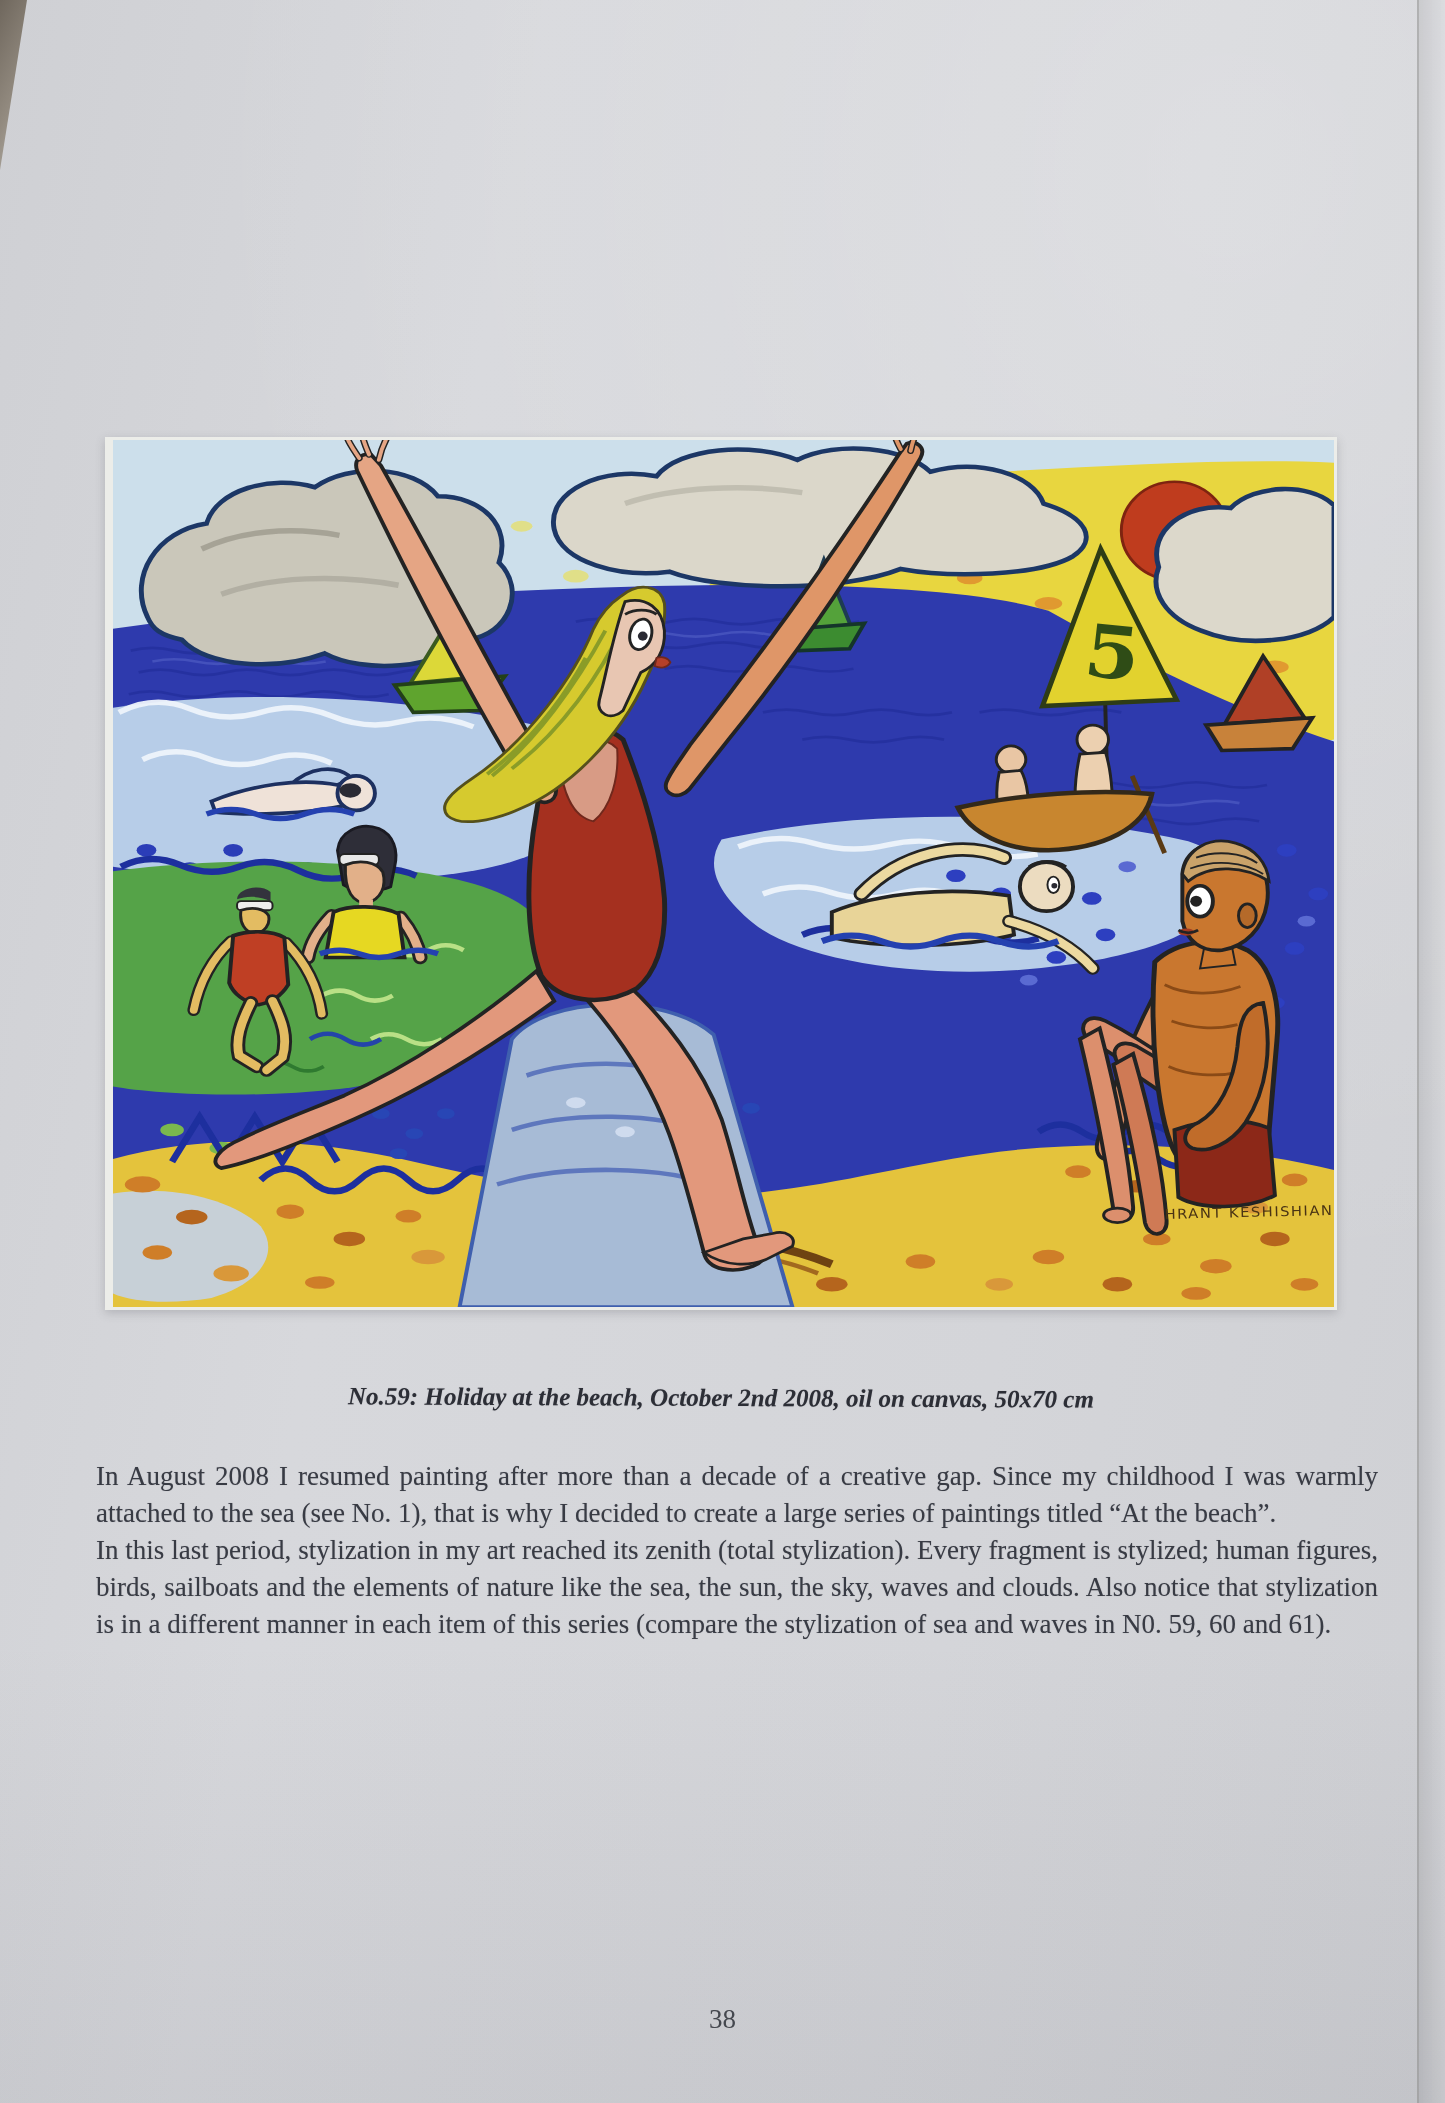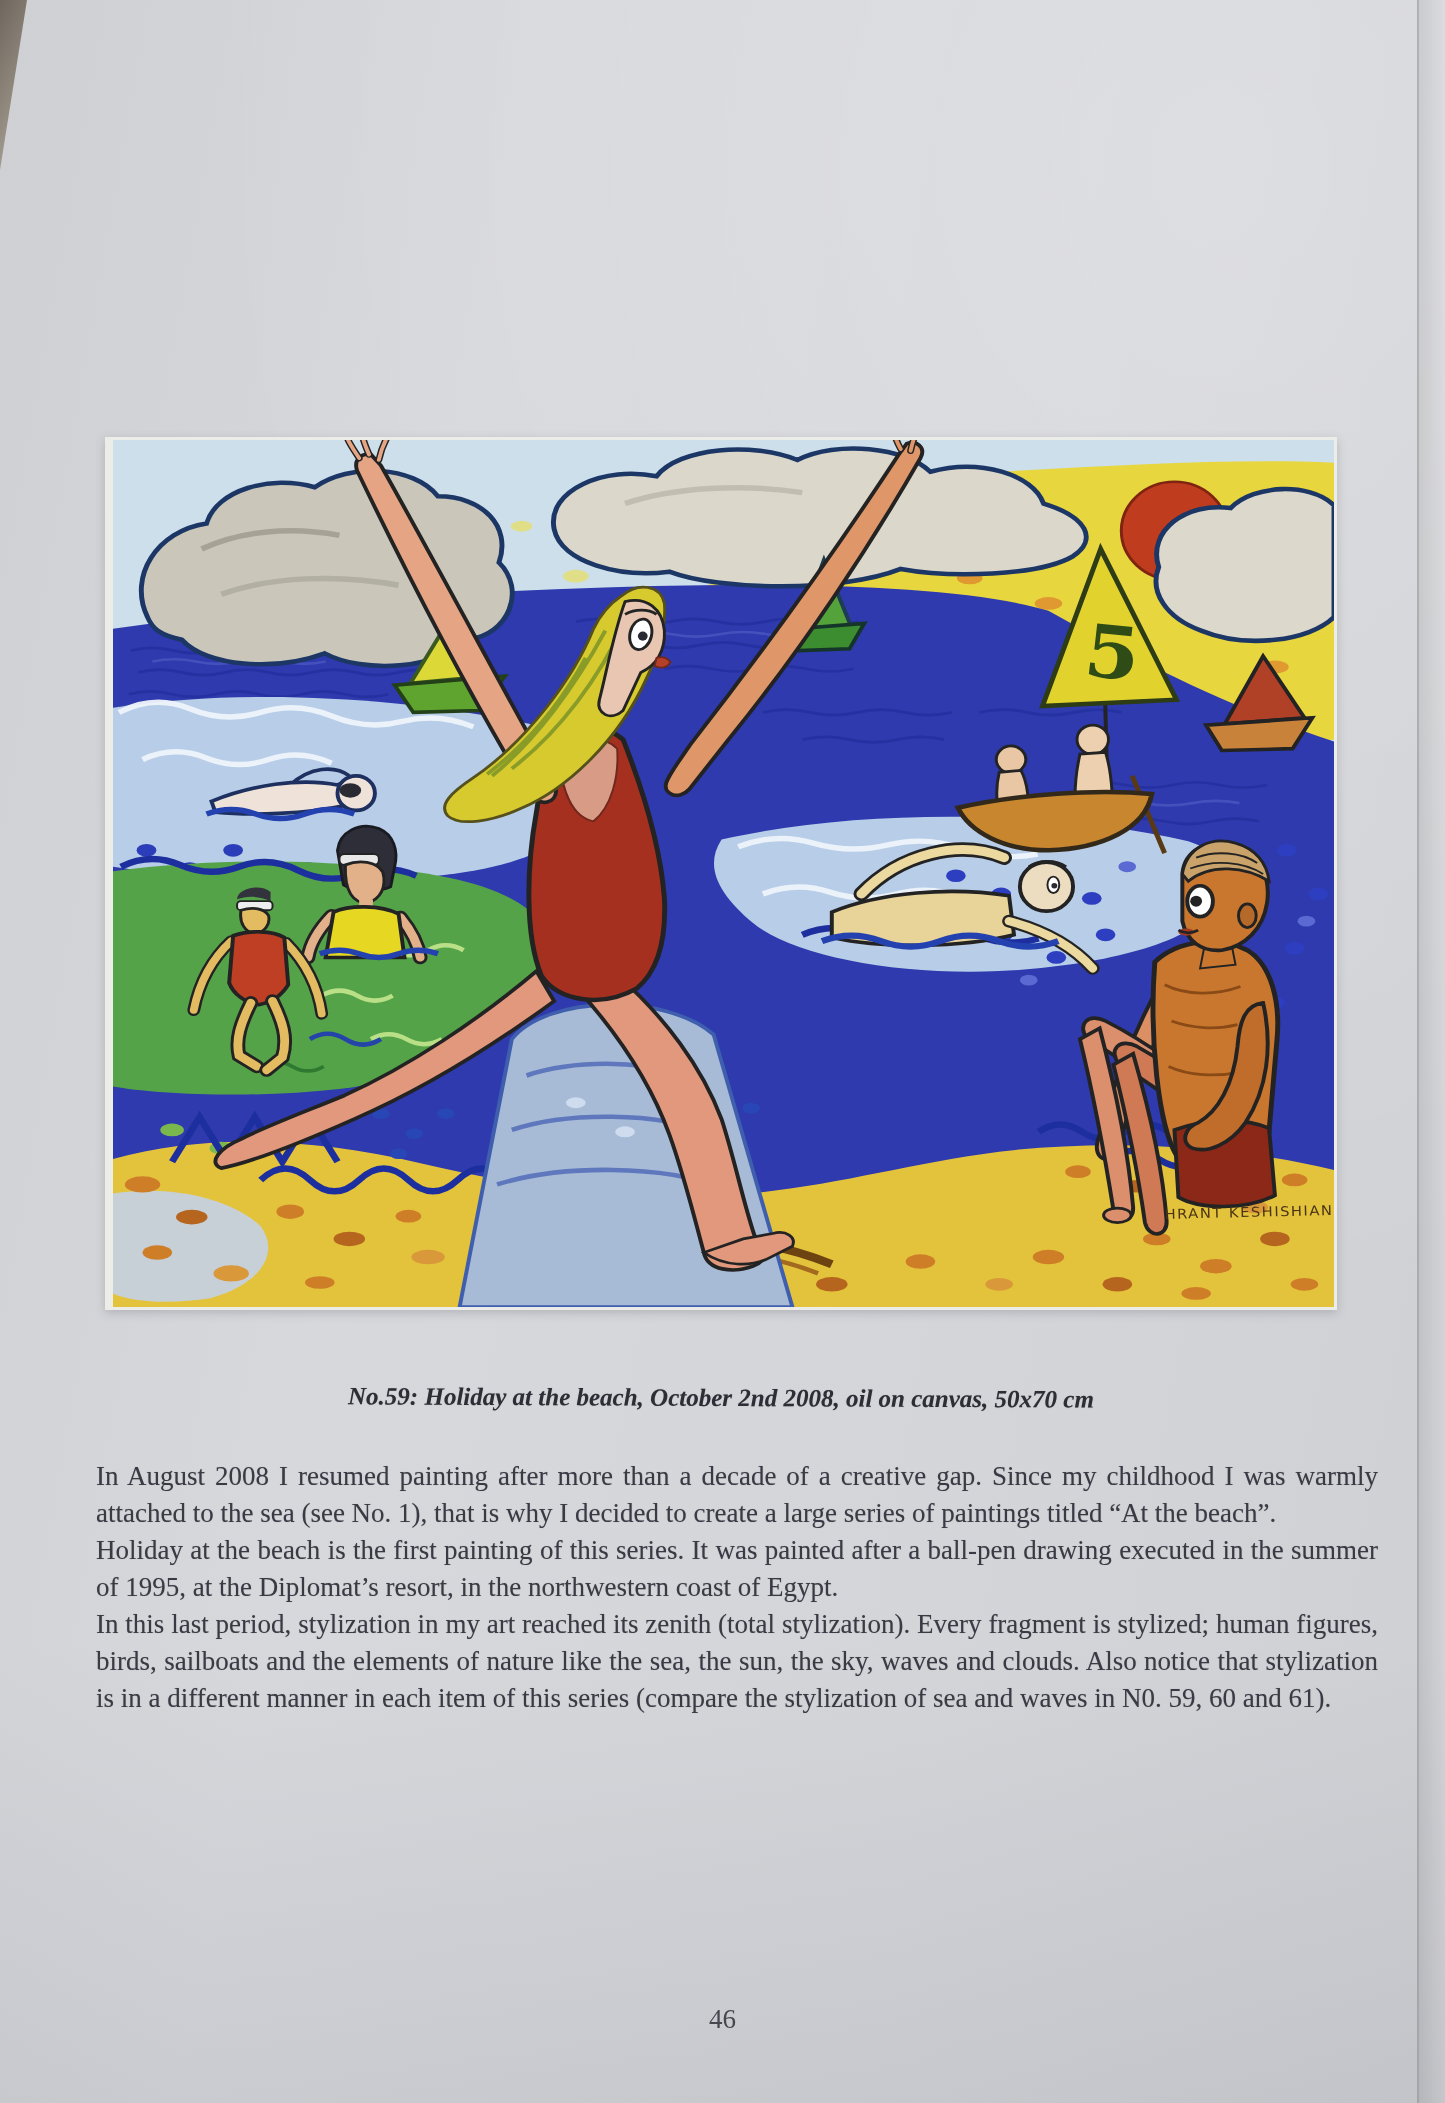--- a/index.html
+++ b/index.html
@@ -368,18 +368,17 @@
       </g>
 
       <text x="1068" y="858" font-family="DejaVu Sans, sans-serif" font-size="15" letter-spacing="1.5" fill="#4a3414" transform="rotate(-1.5 1068 858)">HRANT KESHISHIAN 2 X 2008</text>
     </svg>
   </figure>
 
   <div class="caption">No.59: Holiday at the beach, October 2nd 2008, oil on canvas, 50x70 cm</div>
 
   <div class="bodytext">
     <p>In August 2008 I resumed painting after more than a decade of a creative gap. Since my childhood I was warmly attached to the sea (see No. 1), that is why I decided to create a large series of paintings titled “At the beach”.</p>
-    <p>Holiday at the beach is the first painting of this series. It was painted after a ball-pen drawing executed in the summer of 1995, at the Diplomat’s resort, in the northwestern coast of Egypt.</p>
     <p>In this last period, stylization in my art reached its zenith (total stylization). Every fragment is stylized; human figures, birds, sailboats and the elements of nature like the sea, the sun, the sky, waves and clouds. Also notice that stylization is in a different manner in each item of this series (compare the stylization of sea and waves in N0. 59, 60 and 61).</p>
   </div>
 
-  <div class="pagenum">46</div>
+  <div class="pagenum">38</div>
 </div>
 
 </body></html>

